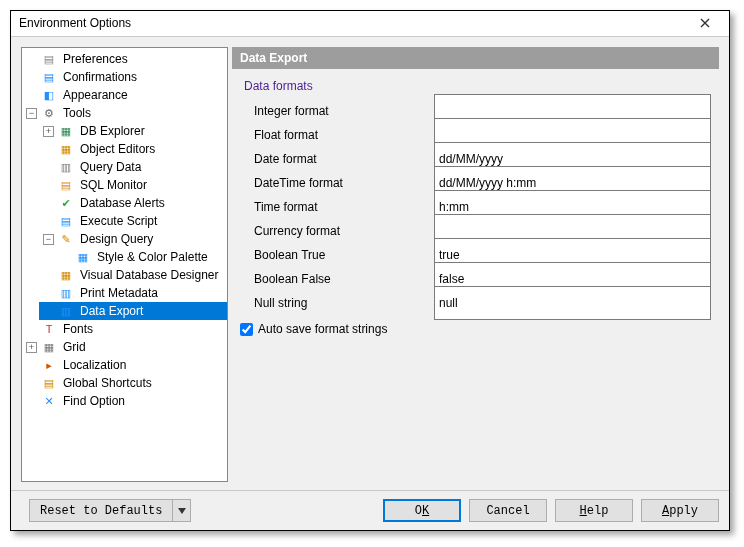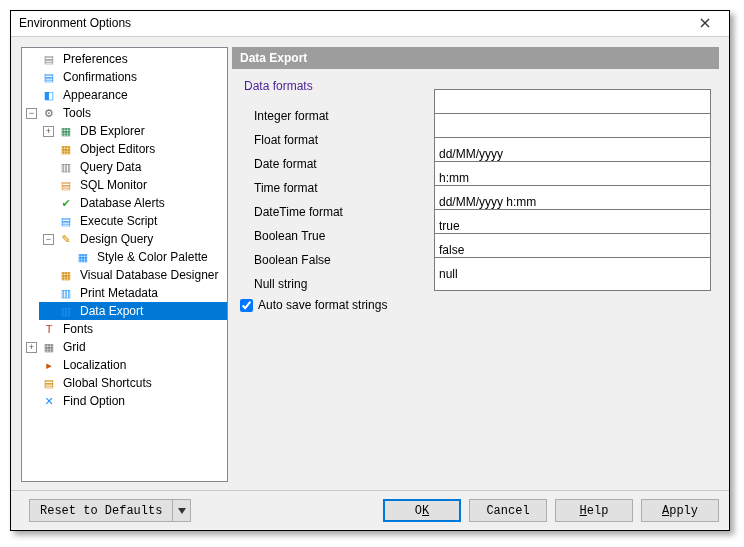--- a/index.html
+++ b/index.html
@@ -104,21 +104,21 @@
   .group {
     position: relative;
   }
   .group .legend {
     color: #4c1d95;
     margin-bottom: 6px;
     padding-left: 4px;
   }
   .rows { padding-left: 14px; }
   .row {
-    display: flex; align-items: flex-end;
+    display: flex; align-items: center;
     height: 24px;
   }
   .row .flabel { width: 180px; }
   .row input[type=text] {
     flex: 1;
     height: 20px;
     border: 1px solid #7a7a7a;
     background: #fff;
     padding: 16px 4px;
     font-family: inherit;
@@ -363,26 +363,30 @@
             </div>
             <div class="row">
               <span class="flabel">Float format</span>
               <input type="text" value="" style="">
             </div>
             <div class="row">
               <span class="flabel">Date format</span>
               <input type="text" value="dd/MM/yyyy" style="">
             </div>
             <div class="row">
+              <span class="flabel">DateTime format</span>
+              <input type="text" value="dd/MM/yyyy h:mm" style="">
+            </div>
+            <div class="row">
               <span class="flabel">Time format</span>
               <input type="text" value="h:mm" style="">
             </div>
             <div class="row">
-              <span class="flabel">DateTime format</span>
-              <input type="text" value="dd/MM/yyyy h:mm" style="">
+              <span class="flabel">Currency format</span>
+              <input type="text" value="" style="">
             </div>
             <div class="row">
               <span class="flabel">Boolean True</span>
               <input type="text" value="true" style="">
             </div>
             <div class="row">
               <span class="flabel">Boolean False</span>
               <input type="text" value="false" style="">
             </div>
             <div class="row">

